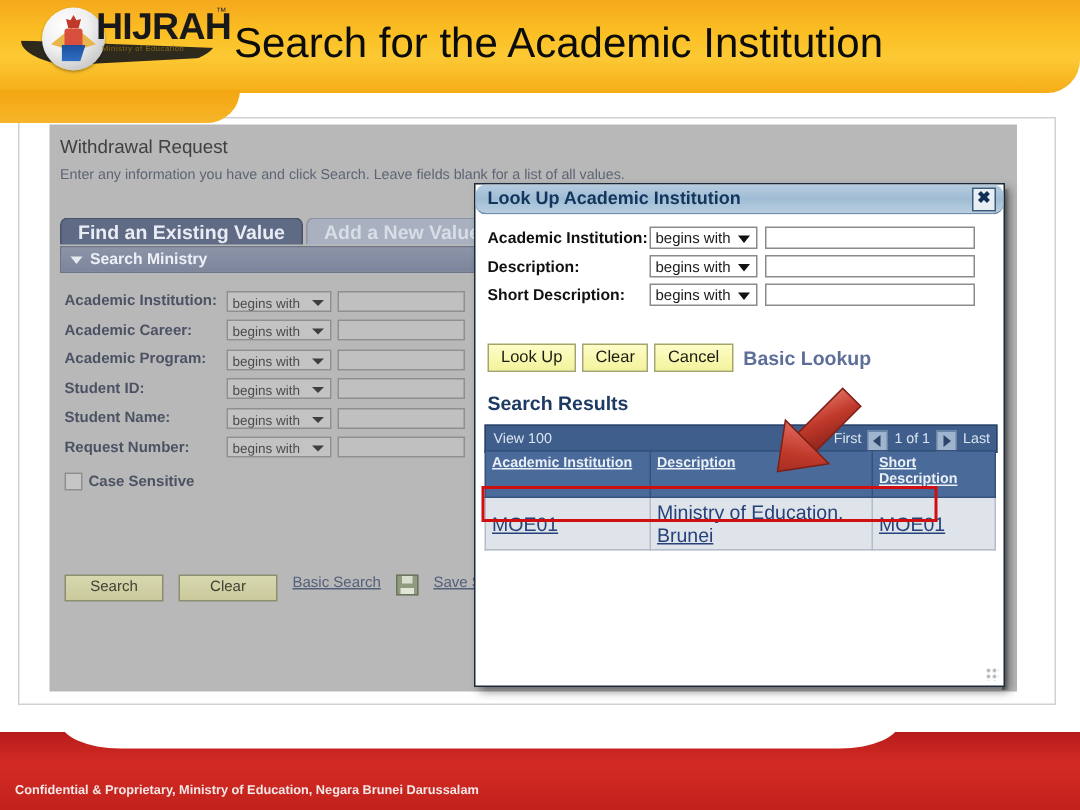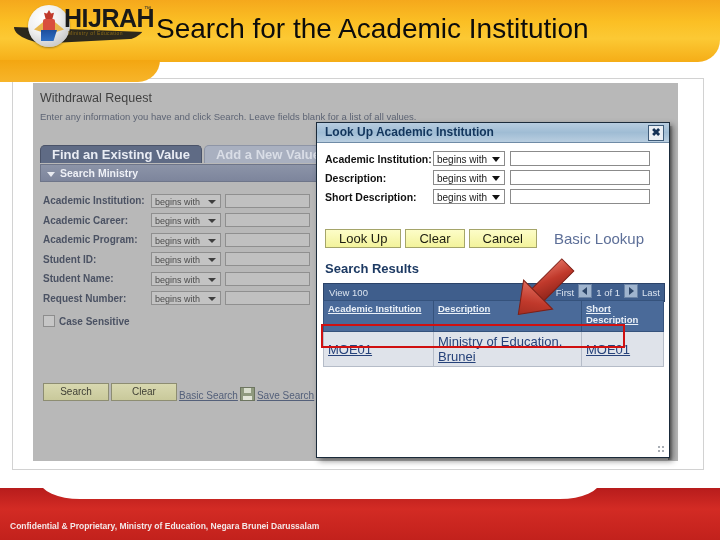--- a/index.html
+++ b/index.html
@@ -255,22 +255,22 @@
     margin-right: 4px;
   }
   .ps-check-label {
     font-size: 10px; font-weight: bold; color: #4b5263;
   }
 
   .ps-actions {
     position: absolute;
     left: 10px; top: 300px;
     display: flex;
-    align-items: flex-end;
-    gap: 2px;
+    align-items: flex-start;
+    gap: 10px;
   }
   .ps-btn {
     height: 16px;
     min-width: 52px;
     background: linear-gradient(180deg, #d8d8b0 0%, #c9c99b 100%);
     border: 1px solid #8d8d72;
     font-size: 10px;
     color: #3f3f34;
     text-align: center;
     line-height: 16px;
@@ -308,20 +308,21 @@
     background: #ffffff;
     border: 1px solid #1a2a3a;
     box-shadow: 3px 3px 6px rgba(0,0,0,.45);
     z-index: 20;
   }
   #modal-titlebar {
     height: 19px;
     background: linear-gradient(180deg, #b7ccdf 0%, #9fbcd4 50%, #b9cee0 100%);
     border-bottom: 1px solid #6f8ba6;
     position: relative;
+    border-radius: 7px;
   }
   #modal-title {
     position: absolute;
     left: 8px; top: 2px;
     font-size: 12px;
     font-weight: bold;
     color: #12355c;
     white-space: nowrap;
   }
   #modal-close {
@@ -371,31 +372,32 @@
   }
   .lk-actions {
     position: absolute;
     left: 8px; top: 106px;
     display: flex; align-items: center; gap: 4px;
   }
   .lk-btn {
     height: 17px;
     background: linear-gradient(180deg, #fdfdc8 0%, #f3f39c 100%);
     border: 1px solid #a5a56a;
-    font-size: 13px;
+    font-size: 11px;
     color: #1c1c10;
     line-height: 17px;
-    padding: 0 13px;
+    padding: 0 8px;
     text-align: center;
   }
   .lk-basic-link {
-    font-size: 15px;
+    font-size: 13px;
     color: #5d6f98;
-    margin-left: 13px;
-    white-space: nowrap;
+    margin-left: 3px;
+    white-space: nowrap;
+    font-weight: bold;
   }
   #search-results-title {
     position: absolute;
     left: 8px; top: 138px;
     font-size: 13px;
     font-weight: bold;
     color: #1d3a63;
   }
   #results-toolbar {
     position: absolute;
@@ -404,21 +406,21 @@
     background: #3f5e8c;
     border: 1px solid #2b4369;
     color: #dbe4f0;
     font-size: 9.5px;
     line-height: 17px;
   }
   #view-count { position: absolute; left: 5px; top: 0; }
   #pager {
     position: absolute;
     right: 4px; top: 0;
-    display: flex; align-items: flex-start; gap: 4px;
+    display: flex; align-items: flex-end; gap: 4px;
     font-size: 9.5px;
     margin-left: 32px;
   }
   .pg-arrow {
     width: 12px; height: 12px;
     background: #9fb4ce;
     border: 1px solid #6b84a6;
     position: relative;
     display: inline-block;
   }

